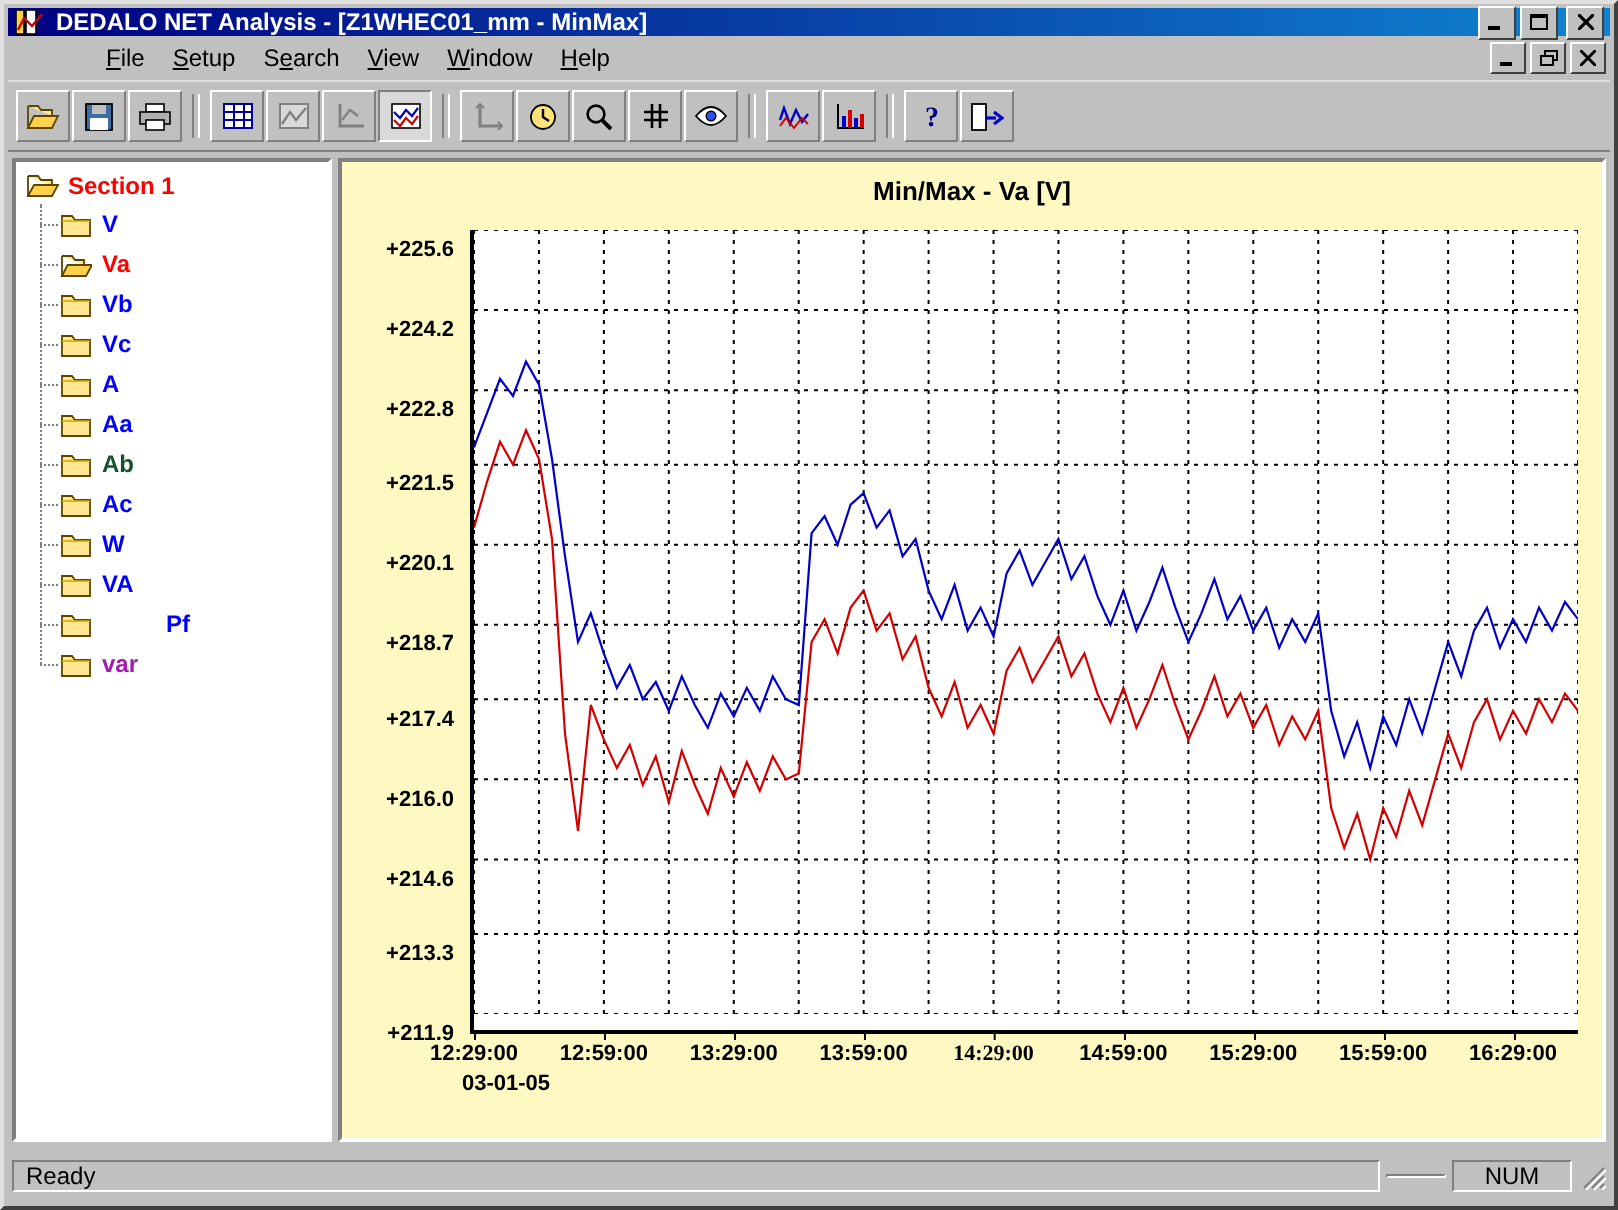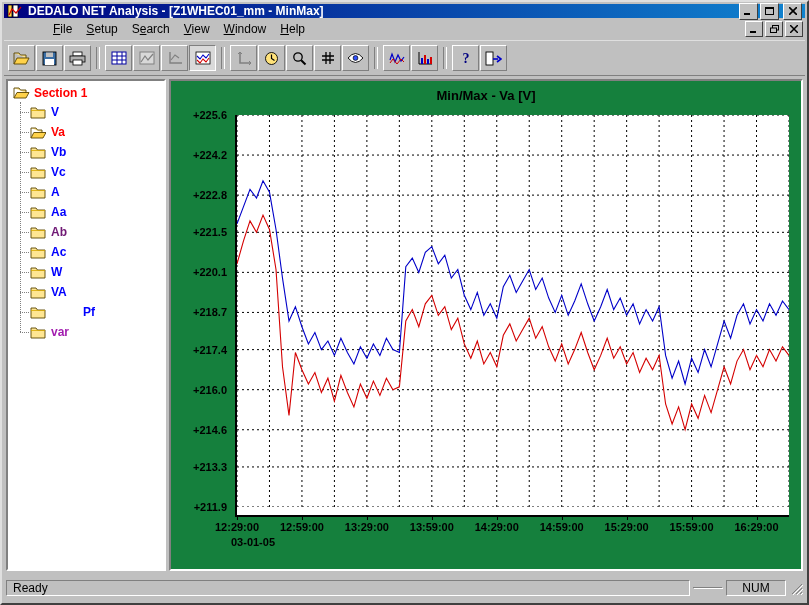--- a/index.html
+++ b/index.html
@@ -23,24 +23,24 @@
   .tool-sep{width:2px;height:22px;border-left:1px solid #808080;border-right:1px solid #fff;margin:0 4px;}
   
   .content{flex:1;display:flex;gap:3px;padding:3px 2px;min-height:0;}
   .sidebar{width:160px;background:#fff;border:2px solid;border-color:#808080 #fff #fff #808080;overflow:hidden;padding:3px 2px;box-sizing:border-box;flex:0 0 auto;}
   .tree-root{display:flex;align-items:center;gap:4px;font-weight:bold;padding:2px 0 2px 3px;}
   .tree-items{position:relative;margin-left:10px;}
   .tree-items .vline{position:absolute;left:0;top:0;bottom:10px;border-left:1px dotted #808080;}
   .tree-item{display:flex;align-items:center;gap:5px;font-weight:bold;padding:3px 0 3px 10px;position:relative;}
   .tree-item::before{content:"";position:absolute;left:0;top:50%;width:9px;border-top:1px dotted #808080;}
   
-  .chart-panel{flex:1;position:relative;background:#15803d;border:2px solid;border-color:#808080 #fff #fff #808080;min-width:0;}
+  .chart-panel{flex:1;position:relative;background:#fef9c3;border:2px solid;border-color:#808080 #fff #fff #808080;min-width:0;}
   .chart-title{position:absolute;top:7px;left:0;right:0;text-align:center;font-weight:bold;font-size:13px;color:#000;}
   .plot-area{position:absolute;left:64px;top:34px;right:12px;bottom:52px;background:#fff;border-left:2px solid #000;border-bottom:2px solid #000;}
-  .y-axis-labels{position:absolute;left:0;width:60px;top:34px;bottom:52px;}
+  .y-axis-labels{position:absolute;left:0;width:60px;top:44px;bottom:52px;}
   .y-label{position:absolute;right:4px;font-weight:bold;font-size:11px;white-space:nowrap;}
   .x-axis-labels{position:absolute;left:66px;right:10px;bottom:34px;height:14px;}
   .x-label{position:absolute;transform:translateX(-50%);font-weight:bold;font-size:11px;white-space:nowrap;}
   .x-label::before{content:"";position:absolute;left:50%;top:-5px;width:1px;height:4px;background:#000;}
   .x-date-row{position:absolute;left:66px;right:10px;bottom:19px;height:14px;}
   .x-date{position:absolute;transform:translateX(-50%);font-weight:bold;font-size:11px;white-space:nowrap;}
   
   .statusbar{height:24px;display:flex;align-items:center;gap:3px;padding:2px 2px 1px 2px;flex:0 0 auto;}
   .status-pane{border:1px solid;border-color:#808080 #fff #fff #808080;display:flex;align-items:center;padding:0 6px;}
   .status-pane.msg{flex:1;}
@@ -289,21 +289,21 @@
             </span>
             <span style="color: rgb(0, 0, 255);">Aa</span>
           </div>
           <div class="tree-item">
             <span style="display: flex;">
               <svg width="16" height="13" viewBox="0 0 16 13">
                 <path d="M1 2h5l1.5 2H15v8H1z" fill="#ffe692" stroke="#5a4500" stroke-width="0.9"></path>
                 <path d="M1 4.5h14" stroke="#d8a800" stroke-width="0.8"></path>
               </svg>
             </span>
-            <span style="color: #701a75;">Ab</span>
+            <span style="color: #14532d;">Ab</span>
           </div>
           <div class="tree-item">
             <span style="display: flex;">
               <svg width="16" height="13" viewBox="0 0 16 13">
                 <path d="M1 2h5l1.5 2H15v8H1z" fill="#ffe692" stroke="#5a4500" stroke-width="0.9"></path>
                 <path d="M1 4.5h14" stroke="#d8a800" stroke-width="0.8"></path>
               </svg>
             </span>
             <span style="color: rgb(0, 0, 255);">Ac</span>
           </div>
@@ -392,21 +392,21 @@
             <line x1="0" y1="351.94160583941584" x2="552" y2="351.94160583941584" stroke="#000" stroke-width="1" stroke-dasharray="2,3"></line>
             <line x1="0" y1="392" x2="552" y2="392" stroke="#000" stroke-width="1" stroke-dasharray="2,3"></line>
             <polyline points="0.0,108.7 6.5,91.6 13.0,74.4 19.5,83.0 26.0,65.8 32.5,77.3 39.0,114.5 45.5,163.1 52.0,206.0 58.4,191.7 64.9,211.7 71.4,228.9 77.9,217.5 84.4,234.6 90.9,226.0 97.4,240.4 103.9,223.2 110.4,237.5 116.9,248.9 123.4,231.8 129.9,243.2 136.4,228.9 142.9,240.4 149.4,223.2 155.9,234.6 162.4,237.5 168.8,151.6 175.3,143.1 181.8,157.4 188.3,137.3 194.8,131.6 201.3,148.8 207.8,140.2 214.3,163.1 220.8,154.5 227.3,180.3 233.8,194.6 240.3,177.4 246.8,200.3 253.3,188.8 259.8,203.2 266.3,171.7 272.8,160.2 279.2,177.4 285.7,166.0 292.2,154.5 298.7,174.5 305.2,163.1 311.7,183.1 318.2,197.4 324.7,180.3 331.2,200.3 337.7,186.0 344.2,168.8 350.7,188.8 357.2,206.0 363.7,191.7 370.2,174.5 376.7,194.6 383.2,183.1 389.6,200.3 396.1,188.8 402.6,208.9 409.1,194.6 415.6,206.0 422.1,191.7 428.6,240.4 435.1,263.2 441.6,246.1 448.1,269.0 454.6,243.2 461.1,257.5 467.6,234.6 474.1,251.8 480.6,228.9 487.1,206.0 493.6,223.2 500.0,200.3 506.5,188.8 513.0,208.9 519.5,194.6 526.0,206.0 532.5,188.8 539.0,200.3 545.5,186.0 552.0,194.6" fill="none" stroke="#0000c8" stroke-width="1.1"></polyline>
             <polyline points="0.0,148.8 6.5,125.9 13.0,105.9 19.5,117.3 26.0,100.1 32.5,114.5 39.0,154.5 45.5,251.8 52.0,300.4 58.4,237.5 64.9,254.7 71.4,269.0 77.9,257.5 84.4,277.5 90.9,263.2 97.4,286.1 103.9,260.4 110.4,277.5 116.9,291.9 123.4,269.0 129.9,283.3 136.4,266.1 142.9,280.4 149.4,263.2 155.9,274.7 162.4,271.8 168.8,206.0 175.3,194.6 181.8,211.7 188.3,188.8 194.8,180.3 201.3,200.3 207.8,191.7 214.3,214.6 220.8,203.2 227.3,228.9 233.8,243.2 240.3,226.0 246.8,248.9 253.3,237.5 259.8,251.8 266.3,220.3 272.8,208.9 279.2,226.0 285.7,214.6 292.2,203.2 298.7,223.2 305.2,211.7 311.7,231.8 318.2,246.1 324.7,228.9 331.2,248.9 337.7,234.6 344.2,217.5 350.7,237.5 357.2,254.7 363.7,240.4 370.2,223.2 376.7,243.2 383.2,231.8 389.6,248.9 396.1,237.5 402.6,257.5 409.1,243.2 415.6,254.7 422.1,240.4 428.6,289.0 435.1,309.0 441.6,291.9 448.1,314.7 454.6,289.0 461.1,303.3 467.6,280.4 474.1,297.6 480.6,274.7 487.1,251.8 493.6,269.0 500.0,246.1 506.5,234.6 513.0,254.7 519.5,240.4 526.0,251.8 532.5,234.6 539.0,246.1 545.5,231.8 552.0,240.4" fill="none" stroke="#d40000" stroke-width="1.1"></polyline>
           </svg></div>
       <div class="x-axis-labels">
           <div class="x-label" style="left: 0px;">12:29:00</div>
           <div class="x-label" style="left: 64.9412px;">12:59:00</div>
           <div class="x-label" style="left: 129.882px;">13:29:00</div>
           <div class="x-label" style="left: 194.824px;">13:59:00</div>
-          <div class="x-label" style="left: 259.765px;">14:29:00</div>
+          <div class="x-label" style="left: 259.765px; font-family: Liberation Serif, serif;">14:29:00</div>
           <div class="x-label" style="left: 324.706px;">14:59:00</div>
           <div class="x-label" style="left: 389.647px;">15:29:00</div>
           <div class="x-label" style="left: 454.588px;">15:59:00</div>
           <div class="x-label" style="left: 519.529px;">16:29:00</div>
         </div>
       <div class="x-date-row">
           <div class="x-date" style="left: 0px; padding-left: 32px;">03-01-05</div>
         </div>
     </div>
 

